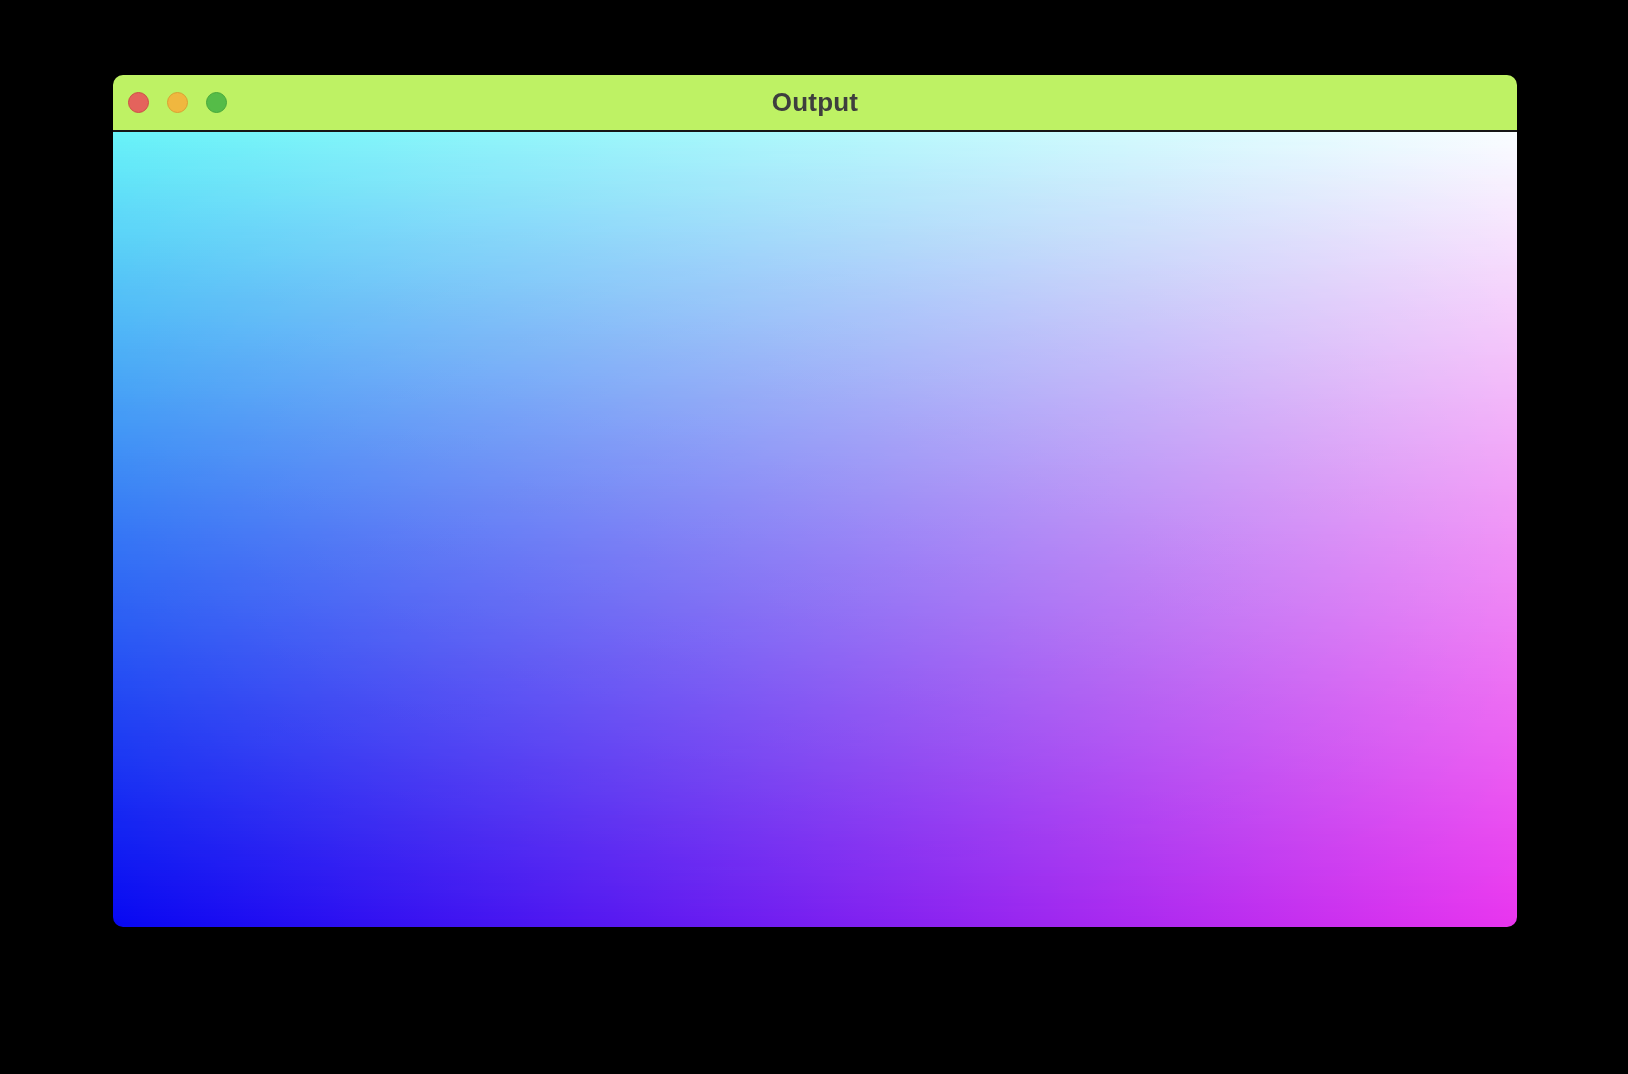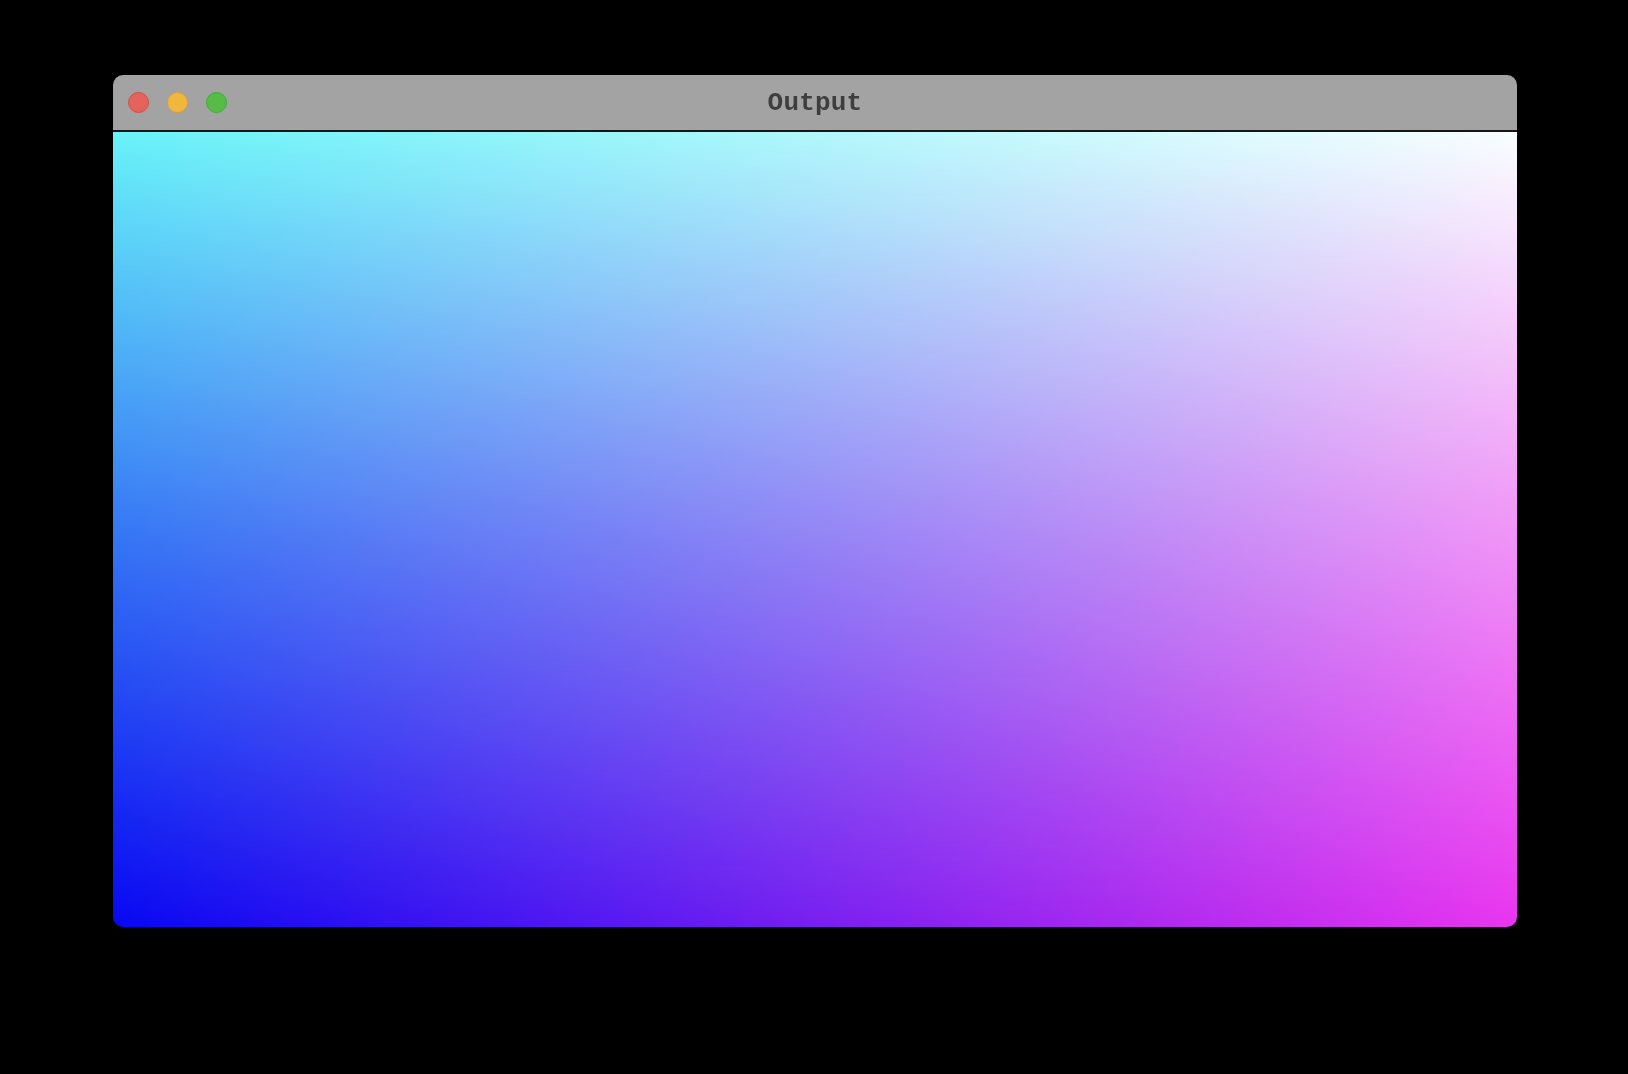--- a/index.html
+++ b/index.html
@@ -26,25 +26,24 @@
     width: 1404px;
     height: 852px;
     border-radius: 10px;
     overflow: hidden;
     background: #000;
   }
 
   .titlebar {
     position: relative;
     height: 55px;
-    background: #a3a3a3;
+    background: #bef264;
     border-bottom: 2px solid #161616;
     display: flex;
     align-items: center;
-    font-family: Liberation Mono, monospace;
   }
 
   .traffic-lights {
     position: absolute;
     left: 15px;
     top: 0;
     height: 100%;
     display: flex;
     align-items: center;
     gap: 18px;

